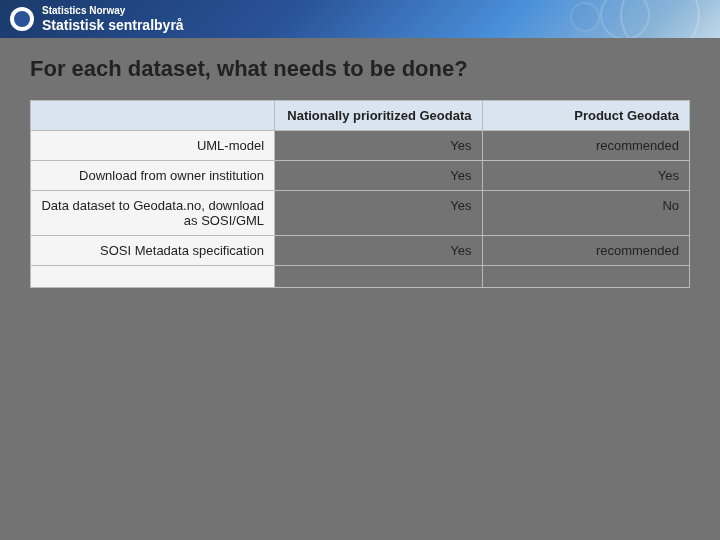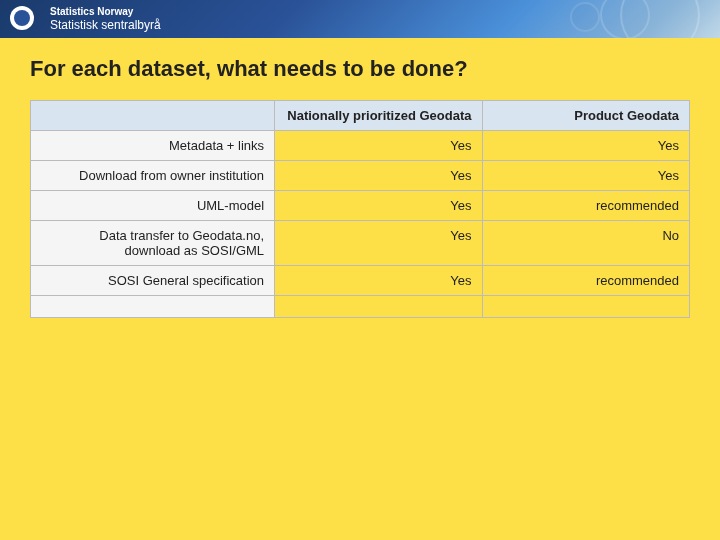--- a/index.html
+++ b/index.html
@@ -19,21 +19,22 @@
       top: 0; left: 0; right: 0;
       height: 38px;
       background: linear-gradient(135deg, #1a3a6b 0%, #2a5298 40%, #4a90d9 70%, #8ab4d8 90%, #c0d8e8 100%);
       display: flex;
       align-items: center;
       padding-left: 10px;
     }
 
     .logo-area {
       display: flex;
-      gap: 16px;
+      align-items: center;
+      gap: 8px;
     }
 
     .logo-circle {
       width: 24px;
       height: 24px;
       background: #fff;
       border-radius: 50%;
       display: flex;
       align-items: center;
       justify-content: center;
@@ -67,21 +68,21 @@
       border-radius: 50%;
       opacity: 0.4;
       border: 2px solid #fff;
     }
 
     
     .main-content {
       position: absolute;
       top: 38px;
       left: 0; right: 0; bottom: 0;
-      background: #fde047;
+      background: #737373;
       padding: 18px 30px 15px 30px;
     }
 
     .page-title {
       font-size: 22px;
       font-weight: bold;
       color: #222;
       margin-bottom: 18px;
     }
 
@@ -139,21 +140,21 @@
 </head>
 <body>
 
 <div class="header-banner">
   <div class="logo-area">
     <div class="logo-circle">
       <div class="logo-inner"></div>
     </div>
     <div class="logo-text">
       <div>Statistics Norway</div>
-      <div style="font-weight:normal; font-size:12px;">Statistisk sentralbyrå</div>
+      <div style="font-weight:bold; font-size:14px;">Statistisk sentralbyrå</div>
     </div>
   </div>
 
   <div class="deco-circles">
     <div class="deco-circle" style="width:80px;height:80px;right:20px;top:-25px;border-color:rgba(255,255,255,0.5);background:rgba(150,190,220,0.3);"></div>
     <div class="deco-circle" style="width:50px;height:50px;right:70px;top:-10px;border-color:rgba(255,255,255,0.4);background:rgba(100,150,200,0.2);"></div>
     <div class="deco-circle" style="width:30px;height:30px;right:120px;top:2px;border-color:rgba(255,255,255,0.3);background:rgba(80,130,180,0.2);"></div>
   </div>
 </div>
 
@@ -163,42 +164,37 @@
 
   <table class="data-table">
     <thead>
       <tr>
         <th class="col-header-1"></th>
         <th class="col-header-2">Nationally prioritized Geodata</th>
         <th class="col-header-3">Product Geodata</th>
       </tr>
     </thead>
     <tbody id="table-body">
-    <tr>
-          <td>Metadata + links</td>
-          <td>Yes</td>
-          <td>Yes</td>
+        <tr>
+          <td>UML-model</td>
+          <td>Yes</td>
+          <td>recommended</td>
         </tr>
         <tr>
           <td>Download from owner institution</td>
           <td>Yes</td>
           <td>Yes</td>
         </tr>
         <tr>
-          <td>UML-model</td>
-          <td>Yes</td>
-          <td>recommended</td>
-        </tr>
-        <tr>
-          <td>Data transfer to Geodata.no, download as SOSI/GML</td>
+          <td>Data dataset to Geodata.no, download as SOSI/GML</td>
           <td>Yes</td>
           <td>No</td>
         </tr>
         <tr>
-          <td>SOSI General specification</td>
+          <td>SOSI Metadata specification</td>
           <td>Yes</td>
           <td>recommended</td>
         </tr>
         <tr class="empty-row">
           <td></td>
           <td></td>
           <td></td>
         </tr>
       </tbody>
   </table>

